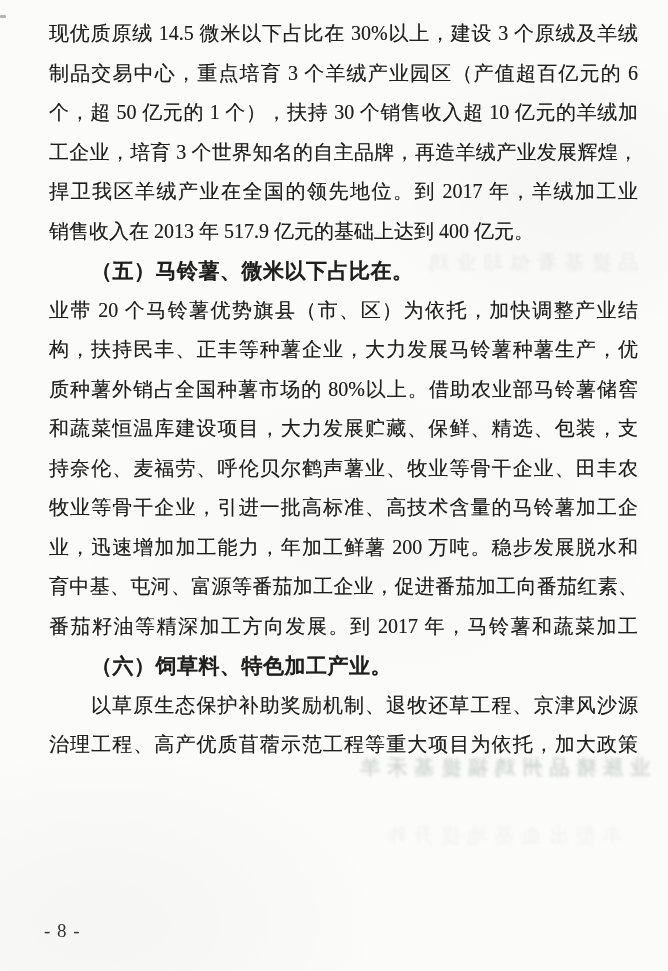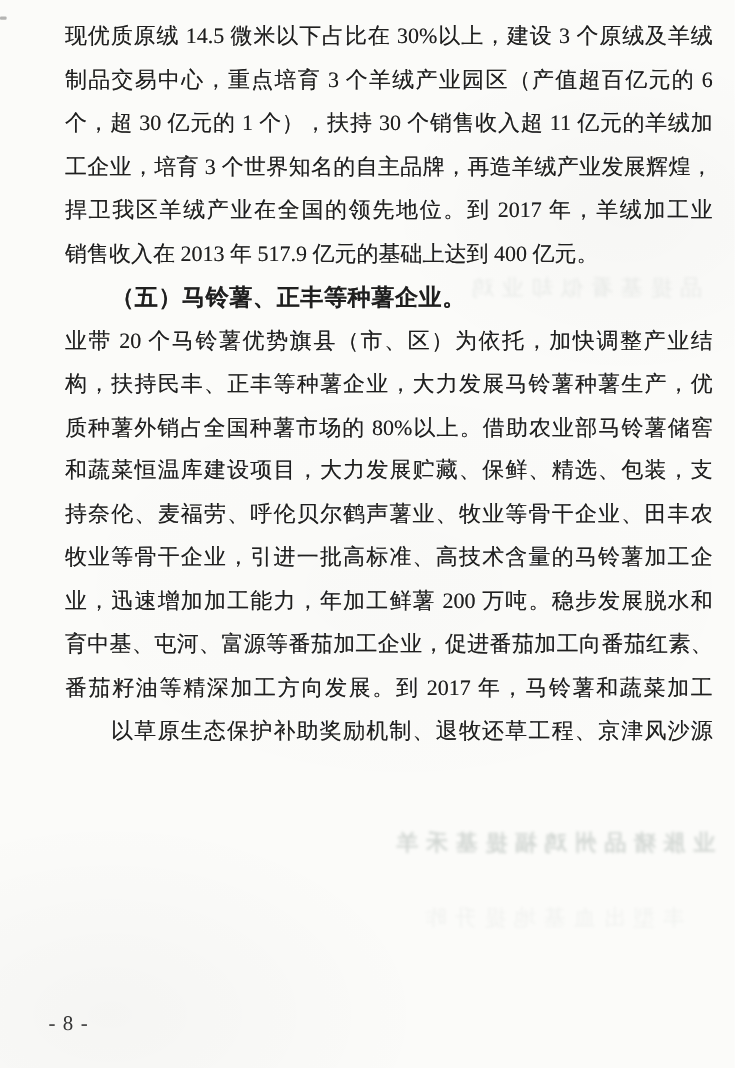--- a/index.html
+++ b/index.html
@@ -14,21 +14,21 @@
     overflow: hidden;
     background-color: #fbfbf9;
     background-image:
       radial-gradient(ellipse 320px 220px at 85% 20%, rgba(0,0,0,0.018), transparent 70%),
       radial-gradient(ellipse 420px 260px at 15% 95%, rgba(0,0,0,0.022), transparent 70%),
       radial-gradient(ellipse 500px 300px at 55% 55%, rgba(0,0,0,0.008), transparent 75%);
     font-family: "Liberation Serif", "DejaVu Serif", serif;
   }
   .lines {
     position: absolute;
-    left: 59px;
+    left: 49px;
     top: 14px;
     width: 589px;
   }
   .line {
     height: 39.5px;
     line-height: 39.5px;
     font-size: 20px;
     color: #1f1f1f;
     overflow: hidden;
     white-space: normal;
@@ -89,35 +89,37 @@
 
 <div class="paper">
 
   <div class="speck"></div>
 
   <div class="bleed bleed-1">品提基看似却业鸡</div>
 
   <div class="lines">
       <div class="line justify">现优质原绒 14.5 微米以下占比在 30%以上，建设 3 个原绒及羊绒</div>
       <div class="line justify">制品交易中心，重点培育 3 个羊绒产业园区（产值超百亿元的 6</div>
-      <div class="line justify">个，超 30 亿元的 1 个），扶持 30 个销售收入超 11 亿元的羊绒加</div>
+      <div class="line justify">个，超 50 亿元的 1 个），扶持 30 个销售收入超 10 亿元的羊绒加</div>
       <div class="line justify">工企业，培育 3 个世界知名的自主品牌，再造羊绒产业发展辉煌，</div>
       <div class="line justify">捍卫我区羊绒产业在全国的领先地位。到 2017 年，羊绒加工业</div>
       <div class="line">销售收入在 2013 年 517.9 亿元的基础上达到 400 亿元。</div>
-      <div class="line heading indent">（五）马铃薯、正丰等种薯企业。</div>
+      <div class="line heading indent">（五）马铃薯、微米以下占比在。</div>
       <div class="line justify">业带 20 个马铃薯优势旗县（市、区）为依托，加快调整产业结</div>
       <div class="line justify">构，扶持民丰、正丰等种薯企业，大力发展马铃薯种薯生产，优</div>
       <div class="line justify">质种薯外销占全国种薯市场的 80%以上。借助农业部马铃薯储窖</div>
       <div class="line justify">和蔬菜恒温库建设项目，大力发展贮藏、保鲜、精选、包装，支</div>
       <div class="line justify">持奈伦、麦福劳、呼伦贝尔鹤声薯业、牧业等骨干企业、田丰农</div>
       <div class="line justify">牧业等骨干企业，引进一批高标准、高技术含量的马铃薯加工企</div>
       <div class="line justify">业，迅速增加加工能力，年加工鲜薯 200 万吨。稳步发展脱水和</div>
       <div class="line justify">育中基、屯河、富源等番茄加工企业，促进番茄加工向番茄红素、</div>
       <div class="line justify">番茄籽油等精深加工方向发展。到 2017 年，马铃薯和蔬菜加工</div>
+      <div class="line heading indent">（六）饲草料、特色加工产业。</div>
       <div class="line indent justify">以草原生态保护补助奖励机制、退牧还草工程、京津风沙源</div>
+      <div class="line justify">治理工程、高产优质苜蓿示范工程等重大项目为依托，加大政策</div>
     </div>
 
   <div class="bleed bleed-2">业胀猪品州鸡福提基禾羊</div>
 
   <div class="bleed bleed-3">丰型出血基地提升昨</div>
 
   <div class="page-number">- 8 -</div>
 
 </div>
 

